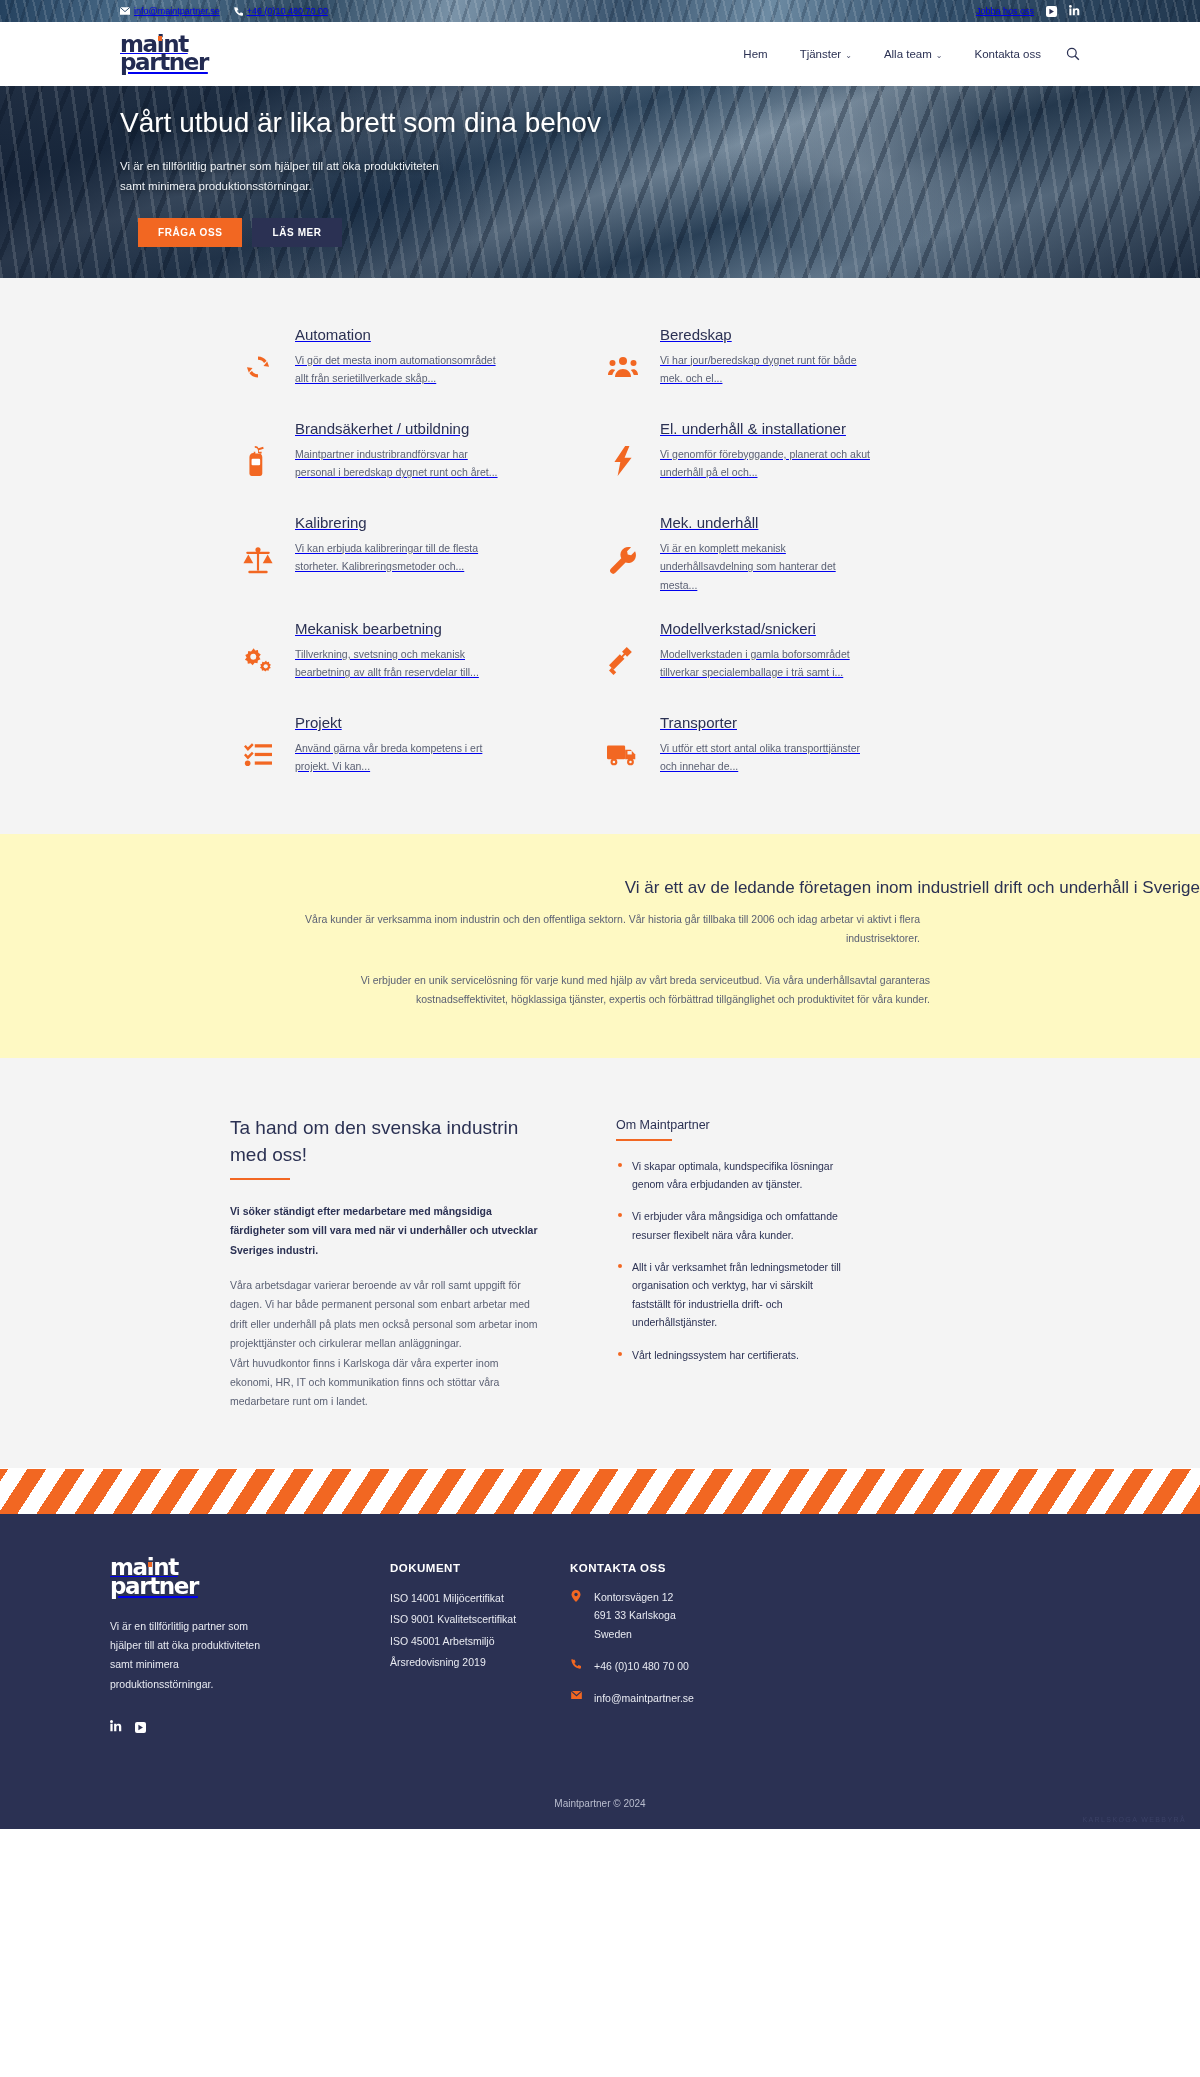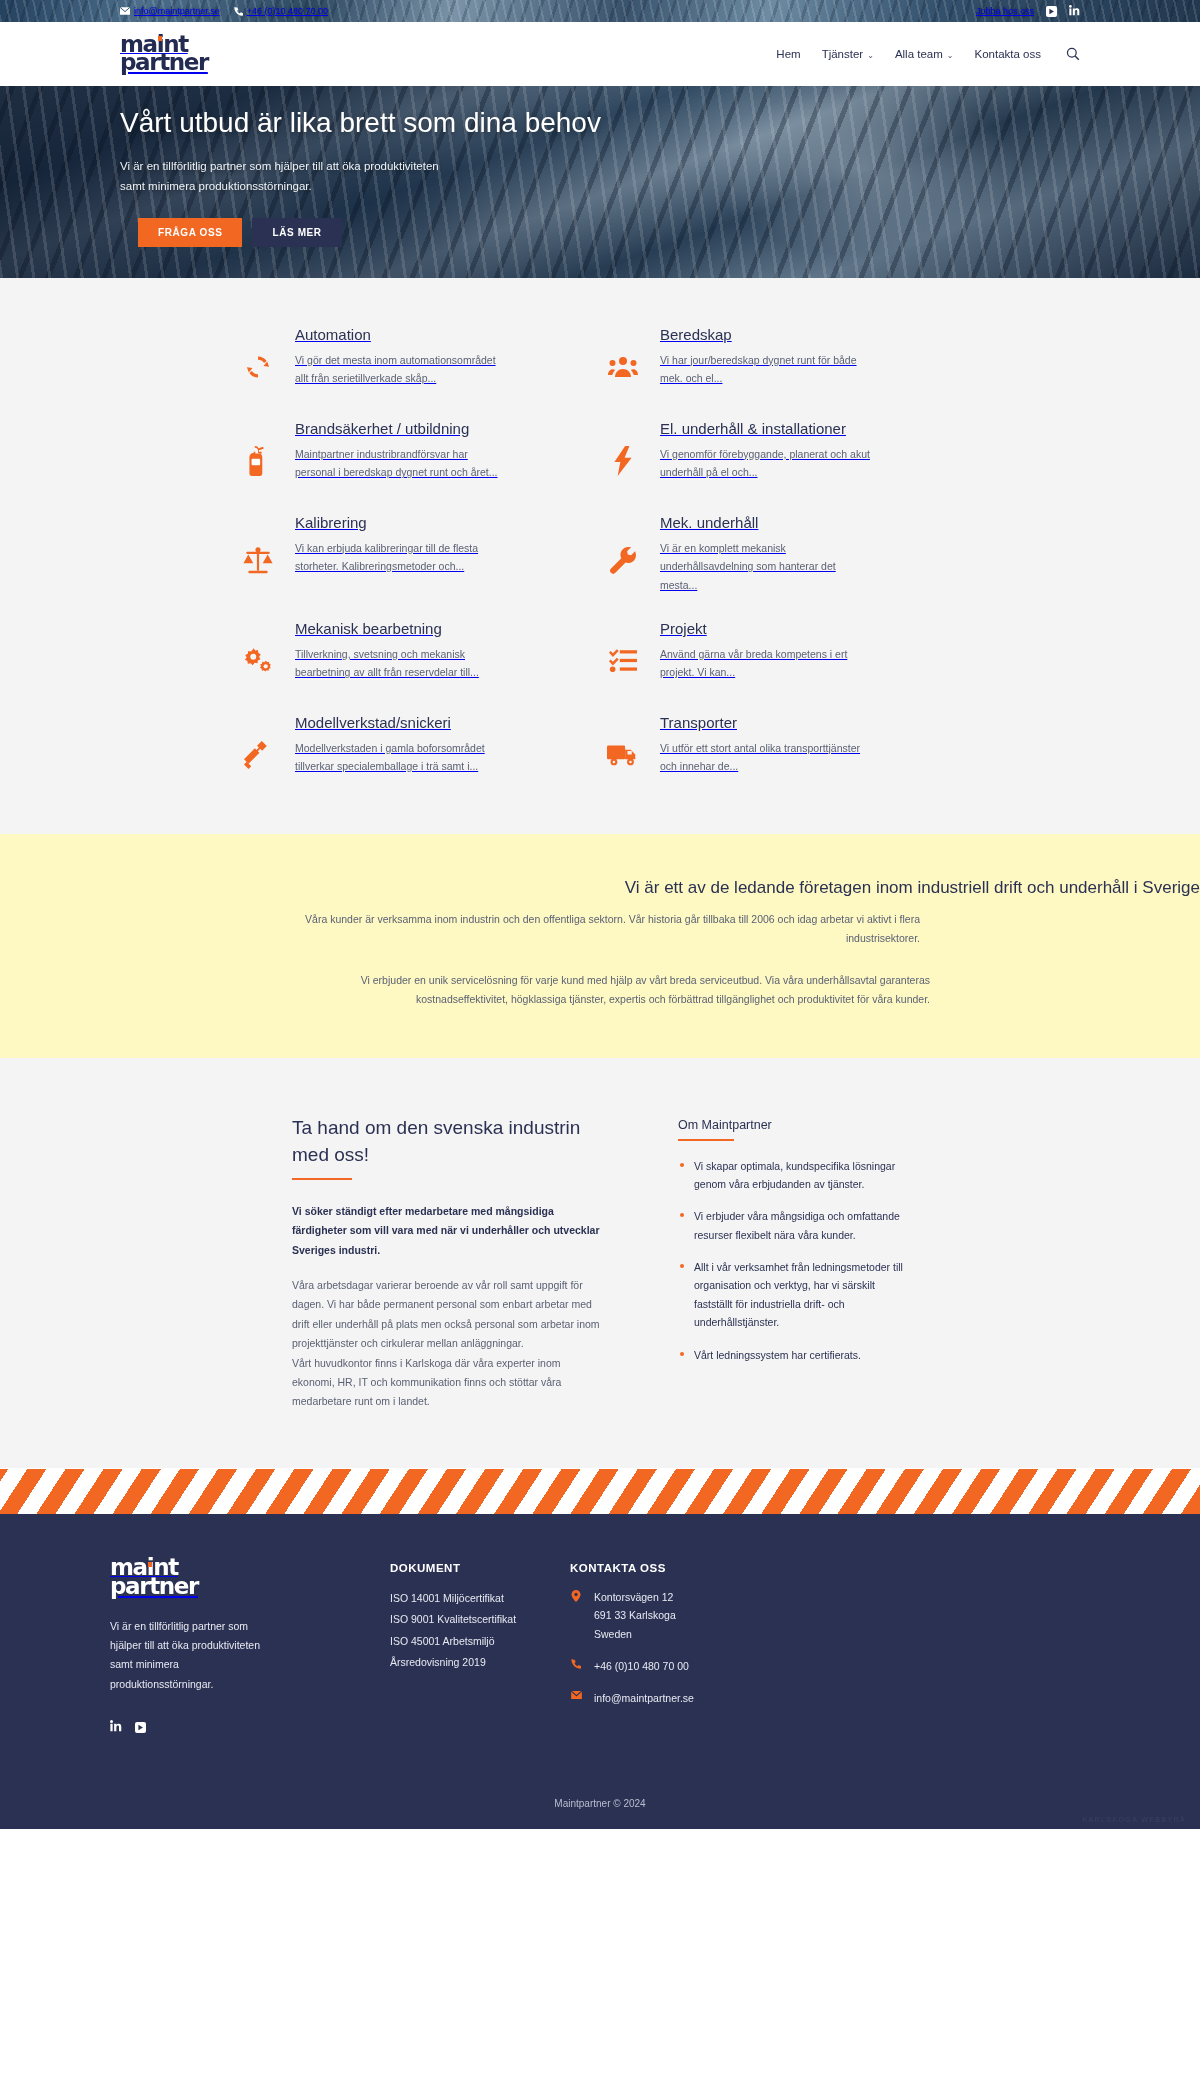--- a/index.html
+++ b/index.html
@@ -51,21 +51,21 @@
   .logo .l1, .logo .l2 {
     font-family: "DejaVu Sans", sans-serif;
     font-weight: bold; color:#232b52; letter-spacing:-1.4px;
   }
   .logo .l1 { font-size: 23px; }
   .logo .l2 { font-size: 23px; display:block; margin-top:-2px;}
   .logo .dot { position:absolute; width:4px; height:5px; background:#f26722; left:38px; top:1px; }
   nav { margin-left:auto; display:flex; align-items:center; gap: 21px; }
   nav a {
     font-size: 11.5px; color:#2b3153; text-decoration:none;
-    display:flex; align-items:flex-end; gap:4px; white-space:nowrap;
+    display:flex; align-items:flex-end; gap:4px; white-space:nowrap;margin-left:11px;
   }
   .chev { font-size:8px; opacity:.85; }
   .search-btn { margin-left:4px; cursor:pointer; display:flex; }
 
   
   #hero {
     height: 192px; position: relative; overflow:hidden;
     background:
       linear-gradient(90deg, rgba(16,28,48,.80) 0%, rgba(20,36,58,.55) 38%, rgba(24,42,66,.25) 62%, rgba(14,26,44,.45) 100%),
       linear-gradient(160deg,#5d7387 0%, #2c4257 16%, #8aa0b2 28%, #3e5a72 40%, #93a8b8 52%, #31495f 64%, #7e95a8 78%, #27394e 100%);
@@ -117,21 +117,21 @@
   .svc-desc { margin-top: 6px; font-size: 10.5px; color:#5b6174; line-height: 1.75; max-width: 215px; }
 
   
   #intro { background:#fef9c3; padding: 44px 0 48px; text-align:right; }
   .intro-h2 { font-size: 17px; font-weight:400; color:#2b3153; }
   .intro-p { margin: 12px auto 0; font-size: 10.5px; color:#5b6174; line-height:1.85; width: 640px; }
   .intro-p.second { margin-top: 22px; width: 660px; }
 
   
   #about { background:#f4f4f4; padding: 56px 0 56px; }
-  .about-grid { width: 740px; margin:0 auto; display:flex; gap: 74px; justify-content: center; }
+  .about-grid { width: 740px; margin:0 auto; display:flex; gap: 74px; }
   .about-left { width: 312px; }
   .about-h2 { font-size: 19px; font-weight:400; color:#2b3153; line-height:1.45; }
   .rule { width: 60px; height: 2px; background:#f26722; margin-top: 9px; }
   .about-lead { margin-top: 22px; font-size: 10.5px; font-weight:bold; color:#2b3153; line-height: 1.85; }
   .about-p { margin-top: 16px; font-size: 10.5px; color:#5b6174; line-height: 1.85; }
   .about-p + .about-p { margin-top: 0px; }
   .about-right { width: 230px; padding-top: 4px; }
   .about-r-title { font-size: 12.5px; color:#2b3153; }
   .rule-s { width: 56px; height: 2px; background:#f26722; margin-top: 7px; }
   ul.bullets { margin-top: 16px; list-style: none; }
@@ -362,45 +362,45 @@
             </svg>
         </span>
         <span class="svc-body">
           <span class="svc-title">Mekanisk bearbetning</span>
           <span class="svc-desc" style="display:block">Tillverkning, svetsning och mekanisk bearbetning av allt från reservdelar till...</span>
         </span>
       </a>
 
       <a class="svc" href="#">
         <span class="svc-icon">
+          <svg width="28" height="28" viewBox="0 0 26 26" fill="#f26722">
+              <path d="M16.5 0l-4.4 4.4 1.7 1.7-2.2 2.2-1.5-1.5L0 17l4.2 4.2 10.2-10.2-1.5-1.5 2.2-2.2 1.7 1.7L21.2 4.7 16.5 0z"></path>
+              <path d="M2.5 19.2L0 21.8l4.2 4.2 2.5-2.6-4.2-4.2z"></path>
+            </svg>
+        </span>
+        <span class="svc-body">
+          <span class="svc-title">Modellverkstad/snickeri</span>
+          <span class="svc-desc" style="display:block">Modellverkstaden i gamla boforsområdet tillverkar specialemballage i trä samt i...</span>
+        </span>
+      </a>
+
+      <a class="svc" href="#">
+        <span class="svc-icon">
           <svg width="28" height="24" viewBox="0 0 26 22" fill="#f26722">
               <rect x="10" y="1" width="16" height="3"></rect>
               <rect x="10" y="9" width="16" height="3"></rect>
               <rect x="10" y="17" width="16" height="3"></rect>
               <path d="M0 3.2l1.6-1.5L3.6 3.8 7.4 0 9 1.6 3.6 7.2 0 3.2z"></path>
               <path d="M0 11.2l1.6-1.5 2 2.1L7.4 8 9 9.6l-5.4 5.6L0 11.2z"></path>
               <circle cx="3.4" cy="18.6" r="2.6"></circle>
             </svg>
         </span>
         <span class="svc-body">
           <span class="svc-title">Projekt</span>
           <span class="svc-desc" style="display:block">Använd gärna vår breda kompetens i ert projekt. Vi kan...</span>
-        </span>
-      </a>
-
-      <a class="svc" href="#">
-        <span class="svc-icon">
-          <svg width="28" height="28" viewBox="0 0 26 26" fill="#f26722">
-              <path d="M16.5 0l-4.4 4.4 1.7 1.7-2.2 2.2-1.5-1.5L0 17l4.2 4.2 10.2-10.2-1.5-1.5 2.2-2.2 1.7 1.7L21.2 4.7 16.5 0z"></path>
-              <path d="M2.5 19.2L0 21.8l4.2 4.2 2.5-2.6-4.2-4.2z"></path>
-            </svg>
-        </span>
-        <span class="svc-body">
-          <span class="svc-title">Modellverkstad/snickeri</span>
-          <span class="svc-desc" style="display:block">Modellverkstaden i gamla boforsområdet tillverkar specialemballage i trä samt i...</span>
         </span>
       </a>
 
       <a class="svc" href="#">
         <span class="svc-icon">
           <svg width="32" height="24" viewBox="0 0 30 22" fill="#f26722">
               <rect x="0" y="2" width="17" height="13" rx="1.2"></rect>
               <path d="M17 6h5.2l4.3 4.6V15H17V6z"></path>
               <rect x="19.2" y="7.3" width="4" height="3.2" fill="#f4f4f4"></rect>
               <circle cx="6.5" cy="17.5" r="3.2"></circle>

